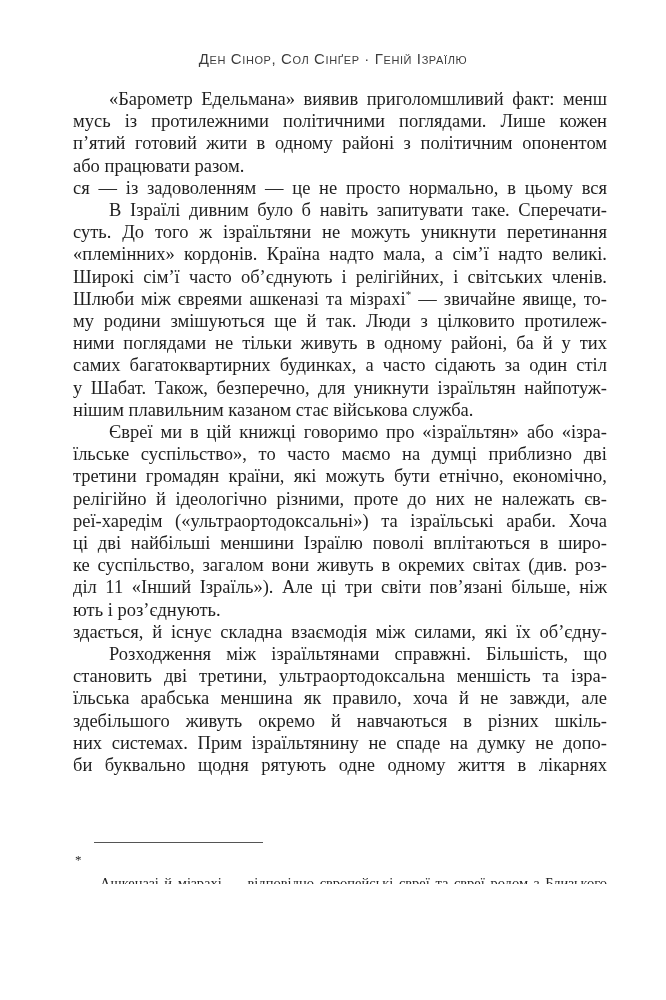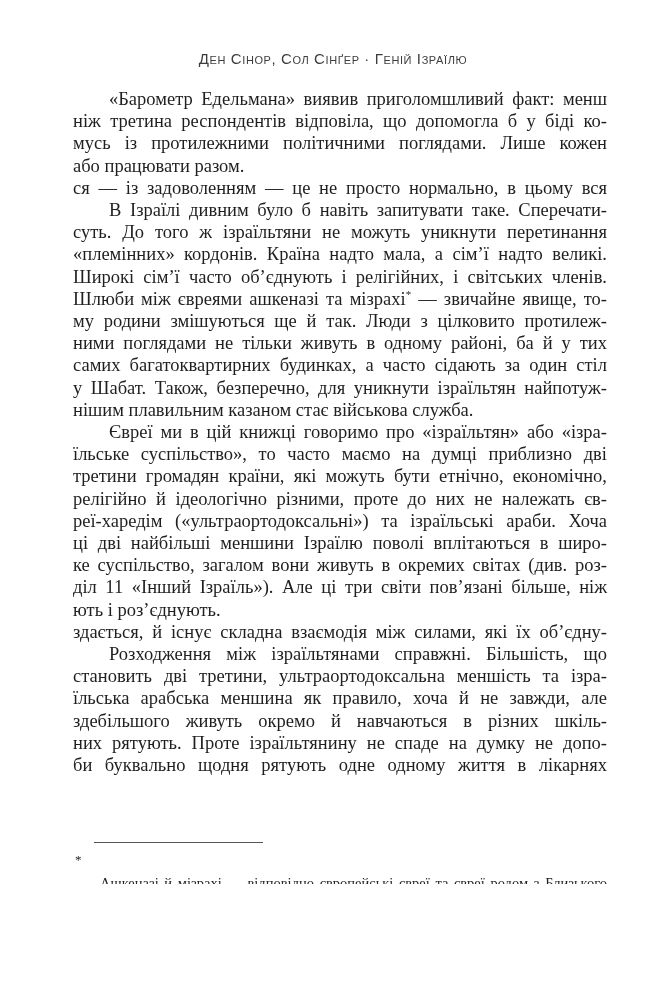--- a/index.html
+++ b/index.html
@@ -97,22 +97,22 @@
 </head>
 <body>
 
 <div class="page">
 
   <div class="running-head">Ден Сінор, Сол Сінґер · Геній Ізраїлю</div>
 
   <div class="body-text">
       <div class="para">
         <div class="line first">«Барометр Едельмана» виявив приголомшливий факт: менш</div>
-        <div class="line">ніж третина респондентів відповіла, що допомогла б у біді ко-</div>
         <div class="line">мусь із протилежними політичними поглядами. Лише кожен</div>
+        <div class="line">п’ятий готовий жити в одному районі з політичним опонентом</div>
         <div class="line last">або працювати разом.</div>
       </div>
       <div class="para">
         <div class="line">ся — із задоволенням — це не просто нормально, в цьому вся</div>
         <div class="line first">В Ізраїлі дивним було б навіть запитувати таке. Сперечати-</div>
         <div class="line">суть. До того ж ізраїльтяни не можуть уникнути перетинання</div>
         <div class="line">«племінних» кордонів. Країна надто мала, а сім’ї надто великі.</div>
         <div class="line">Широкі сім’ї часто об’єднують і релігійних, і світських членів.</div>
         <div class="line">Шлюби між євреями ашкеназі та мізрахі<sup>*</sup> — звичайне явище, то-</div>
         <div class="line">му родини змішуються ще й так. Люди з цілковито протилеж-</div>
@@ -131,21 +131,21 @@
         <div class="line">ке суспільство, загалом вони живуть в окремих світах (див. роз-</div>
         <div class="line">діл 11 «Інший Ізраїль»). Але ці три світи пов’язані більше, ніж</div>
         <div class="line last">ють і роз’єднують.</div>
         <div class="line">здається, й існує складна взаємодія між силами, які їх об’єдну-</div>
       </div>
       <div class="para">
         <div class="line first">Розходження між ізраїльтянами справжні. Більшість, що</div>
         <div class="line">становить дві третини, ультраортодоксальна меншість та ізра-</div>
         <div class="line">їльська арабська меншина як правило, хоча й не завжди, але</div>
         <div class="line">здебільшого живуть окремо й навчаються в різних шкіль-</div>
-        <div class="line">них рятують. Проте ізраїльтянину не спаде на думку не допо-</div>
+        <div class="line">них системах. Прим ізраїльтянину не спаде на думку не допо-</div>
         <div class="line">би буквально щодня рятують одне одному життя в лікарнях</div>
       </div>
     </div>
 
   <div class="footnote-sep"></div>
 
   <div class="footnote">
     <span class="fn-marker">*</span>
     <span class="fn-text"><span>Ашкеназі й мізрахі — відповідно європейські євреї та євреї родом з Близького Сходу й Північної Африки. — </span><span class="fn-italic">Прим. пер.</span></span>
   </div>

